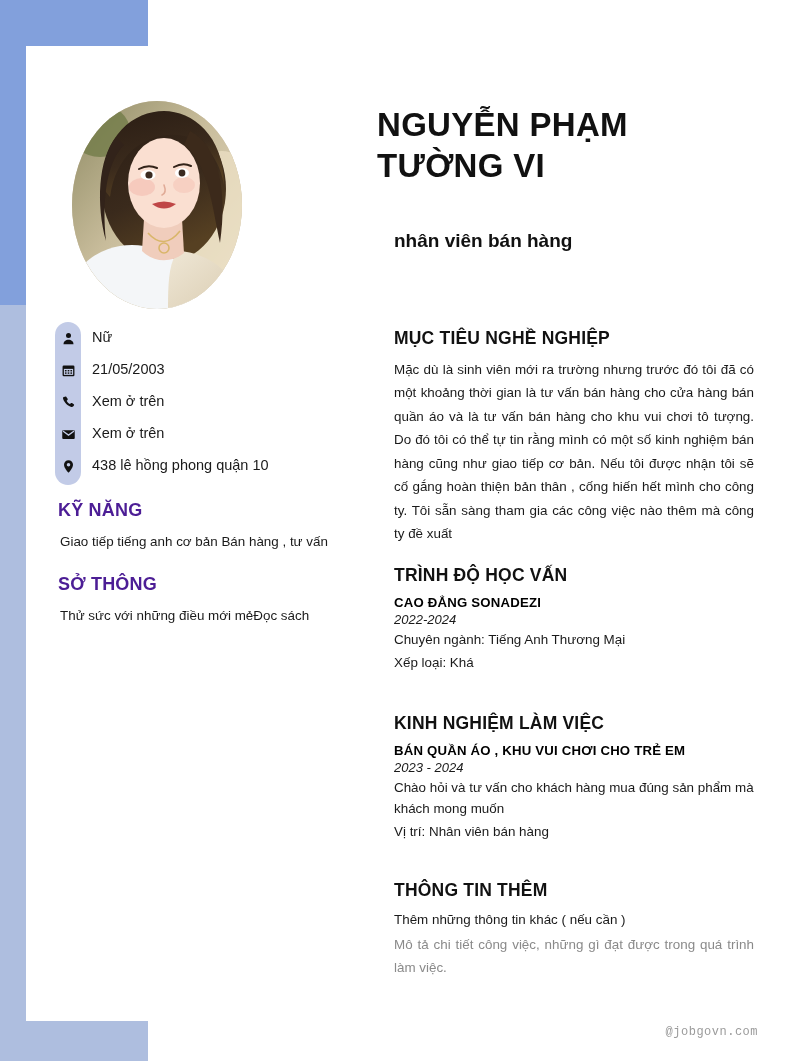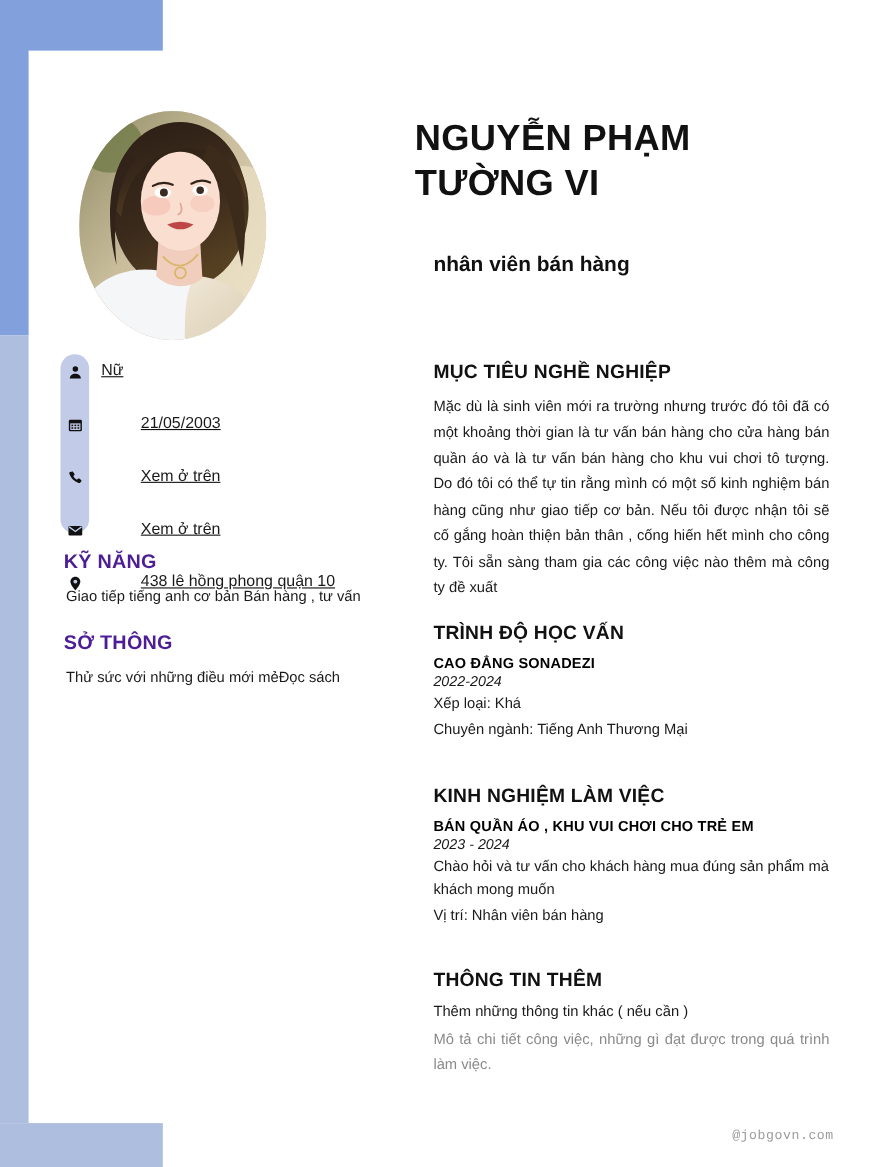--- a/index.html
+++ b/index.html
@@ -19,25 +19,25 @@
   .deco-left-strip-dark{position:absolute;left:0;top:0;width:26px;height:305px;background:#82a0dc;}
   .deco-left-strip-light{position:absolute;left:0;top:305px;width:26px;height:716px;background:#aebedf;}
   .deco-bottom-block{position:absolute;left:0;top:1021px;width:148px;height:40px;background:#aebedf;}
 
   
   .photo-wrap{position:absolute;left:72px;top:101px;width:170px;height:208px;}
   .photo{width:170px;height:208px;border-radius:50%;overflow:hidden;position:relative;background:#cfc3ab;}
   .photo svg{display:block;width:170px;height:208px;}
 
   
-  .contact{position:absolute;left:55px;top:322px;width:300px;text-decoration:underline;}
+  .contact{position:absolute;left:55px;top:322px;width:300px;}
   .icon-rail{position:absolute;left:0;top:0;width:26px;height:163px;background:#c2cbe7;border-radius:13px;}
   .contact-list{position:relative;margin:0;padding:0;list-style:none;}
   .contact-item{display:flex;align-items:center;height:32px;margin-bottom:0;}
-  .contact-item + .contact-item{margin-top:16px;gap:36px;}
+  .contact-item + .contact-item{margin-top:0;}
   .contact-icon{width:26px;min-width:26px;display:flex;align-items:center;justify-content:center;}
   .contact-icon svg{display:block;width:15px;height:15px;fill:#111;}
   .contact-text{font-size:14.5px;color:#1a1a1a;margin-left:11px;line-height:1.1;white-space:nowrap;}
 
   
   .left-section{position:absolute;left:58px;width:300px;}
   .sec-skills{top:500px;}
   .sec-hobby{top:574px;}
   .left-h{font-size:18px;font-weight:bold;letter-spacing:.2px;margin:0 0 11px 0;color:#4c1d95;}
   .left-p{font-size:13.4px;line-height:1.45;margin:2px;color:#1a1a1a;}
@@ -207,22 +207,22 @@
 
   <div class="r-section sec-objective">
     <h2 class="r-h">MỤC TIÊU NGHỀ NGHIỆP</h2>
     <p class="r-just">Mặc dù là sinh viên mới ra trường nhưng trước đó tôi đã có một khoảng thời gian là tư vấn bán hàng cho cửa hàng bán quần áo và là tư vấn bán hàng cho khu vui chơi tô tượng. Do đó tôi có thể tự tin rằng mình có một số kinh nghiệm bán hàng cũng như giao tiếp cơ bản. Nếu tôi được nhận tôi sẽ cố gắng hoàn thiện bản thân , cống hiến hết mình cho công ty. Tôi sẵn sàng tham gia các công việc nào thêm mà công ty đề xuất</p>
   </div>
 
   <div class="r-section sec-education">
     <h2 class="r-h">TRÌNH ĐỘ HỌC VẤN</h2>
     <p class="r-sub">CAO ĐẲNG SONADEZI</p>
     <p class="r-date">2022-2024</p>
+    <p class="r-line">Chuyên ngành: Tiếng Anh Thương Mại</p>
     <p class="r-line">Xếp loại: Khá</p>
-    <p class="r-line">Chuyên ngành: Tiếng Anh Thương Mại</p>
   </div>
 
   <div class="r-section sec-experience">
     <h2 class="r-h">KINH NGHIỆM LÀM VIỆC</h2>
     <p class="r-sub">BÁN QUẦN ÁO , KHU VUI CHƠI CHO TRẺ EM</p>
     <p class="r-date">2023  - 2024</p>
     <p class="r-line">Chào hỏi và tư vấn cho khách hàng mua đúng sản phẩm mà khách mong muốn</p>
     <p class="r-line">Vị trí: Nhân viên bán hàng</p>
   </div>
 

